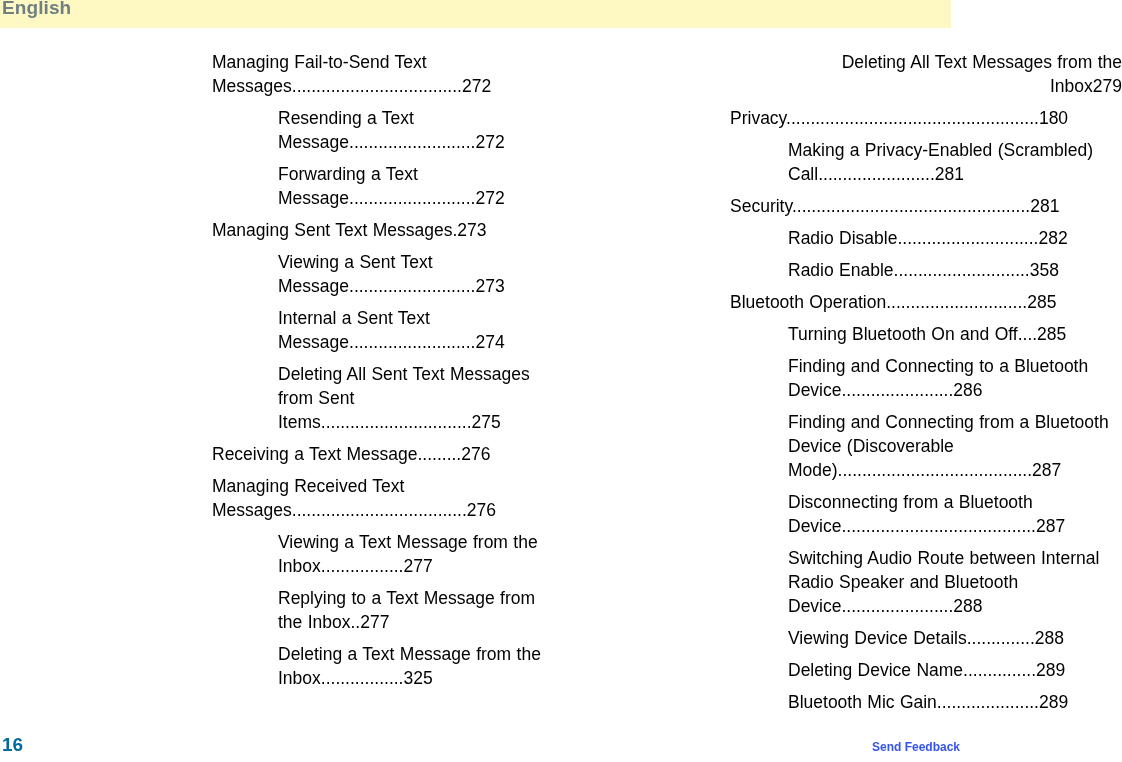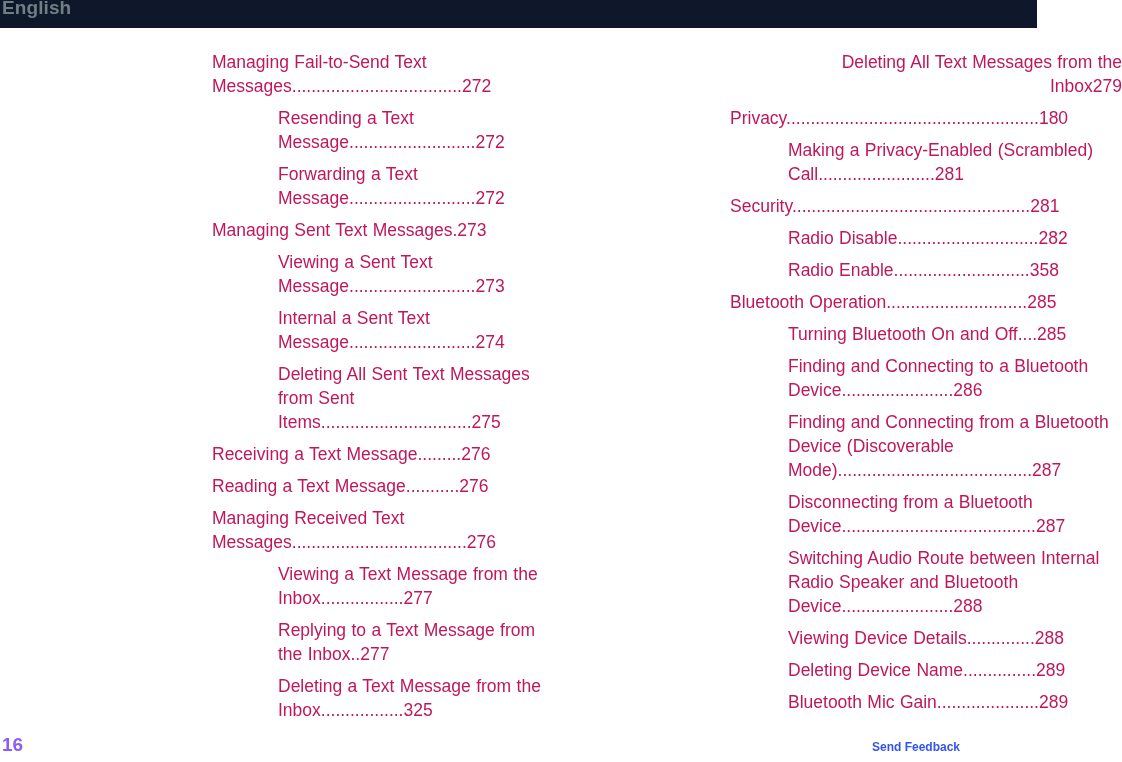--- a/index.html
+++ b/index.html
@@ -14,23 +14,23 @@
     position: relative;
     overflow: hidden;
     -webkit-font-smoothing: antialiased;
   }
 
   
   .page-header {
     position: absolute;
     top: 0;
     left: 0;
-    width: 1037px;
+    width: 951px;
     height: 28px;
-    background: #0f172a;
+    background: #fef9c3;
   }
   .page-header .lang {
     position: absolute;
     left: 2px;
     top: -3px;
     font-size: 19px;
     font-weight: bold;
     color: #6f7f83;
     letter-spacing: 0.1px;
   }
@@ -53,21 +53,21 @@
   }
   .toc-column.right {
     left: 730px;
     width: 392px;
   }
 
   .toc-entry {
     display: block;
     font-size: 17.5px;
     line-height: 24px;
-    color: #be185d;
+    color: #000000;
     margin-bottom: 8px;
     text-align: left;
     word-spacing: 0.5px;
   }
   .toc-entry.level-1 {
     margin-left: 0;
   }
   .left .toc-entry.level-2 {
     margin-left: 66px;
   }
@@ -95,21 +95,21 @@
     bottom: 0;
     width: 1122px;
     height: 40px;
   }
   .page-footer .page-number {
     position: absolute;
     left: 2px;
     bottom: 6px;
     font-size: 19px;
     font-weight: bold;
-    color: #8b5cf6;
+    color: #0369a1;
   }
   .page-footer .feedback-link {
     position: absolute;
     left: 872px;
     bottom: 8px;
     font-size: 12px;
     font-weight: bold;
     color: #3355ee;
     text-decoration: none;
     cursor: pointer;
@@ -125,21 +125,20 @@
 <div class="toc-body">
   <div class="toc-column left">
       <div class="toc-entry level-1"><span class="title">Managing Fail-to-Send Text Messages</span><span class="leader">...................................</span><span class="page">272</span></div>
       <div class="toc-entry level-2"><span class="title">Resending a Text Message</span><span class="leader">..........................</span><span class="page">272</span></div>
       <div class="toc-entry level-2"><span class="title">Forwarding a Text Message</span><span class="leader">..........................</span><span class="page">272</span></div>
       <div class="toc-entry level-1"><span class="title">Managing Sent Text Messages</span><span class="leader">.</span><span class="page">273</span></div>
       <div class="toc-entry level-2"><span class="title">Viewing a Sent Text Message</span><span class="leader">..........................</span><span class="page">273</span></div>
       <div class="toc-entry level-2"><span class="title">Internal a Sent Text Message</span><span class="leader">..........................</span><span class="page">274</span></div>
       <div class="toc-entry level-2"><span class="title">Deleting All Sent Text Messages from Sent Items</span><span class="leader">...............................</span><span class="page">275</span></div>
       <div class="toc-entry level-1"><span class="title">Receiving a Text Message</span><span class="leader">.........</span><span class="page">276</span></div>
-      <div class="toc-entry level-1"><span class="title">Reading a Text Message</span><span class="leader">...........</span><span class="page">276</span></div>
       <div class="toc-entry level-1"><span class="title">Managing Received Text Messages</span><span class="leader">....................................</span><span class="page">276</span></div>
       <div class="toc-entry level-2"><span class="title">Viewing a Text Message from the Inbox</span><span class="leader">.................</span><span class="page">277</span></div>
       <div class="toc-entry level-2"><span class="title">Replying to a Text Message from the Inbox</span><span class="leader">..</span><span class="page">277</span></div>
       <div class="toc-entry level-2"><span class="title">Deleting a Text Message from the Inbox</span><span class="leader">.................</span><span class="page">325</span></div>
     </div>
   <div class="toc-column right">
       <div class="toc-entry level-2 no-leader"><span class="title">Deleting All Text Messages from the Inbox</span><span class="page">279</span></div>
       <div class="toc-entry level-1"><span class="title">Privacy</span><span class="leader">....................................................</span><span class="page">180</span></div>
       <div class="toc-entry level-2"><span class="title">Making a Privacy-Enabled (Scrambled) Call</span><span class="leader">........................</span><span class="page">281</span></div>
       <div class="toc-entry level-1"><span class="title">Security</span><span class="leader">.................................................</span><span class="page">281</span></div>

